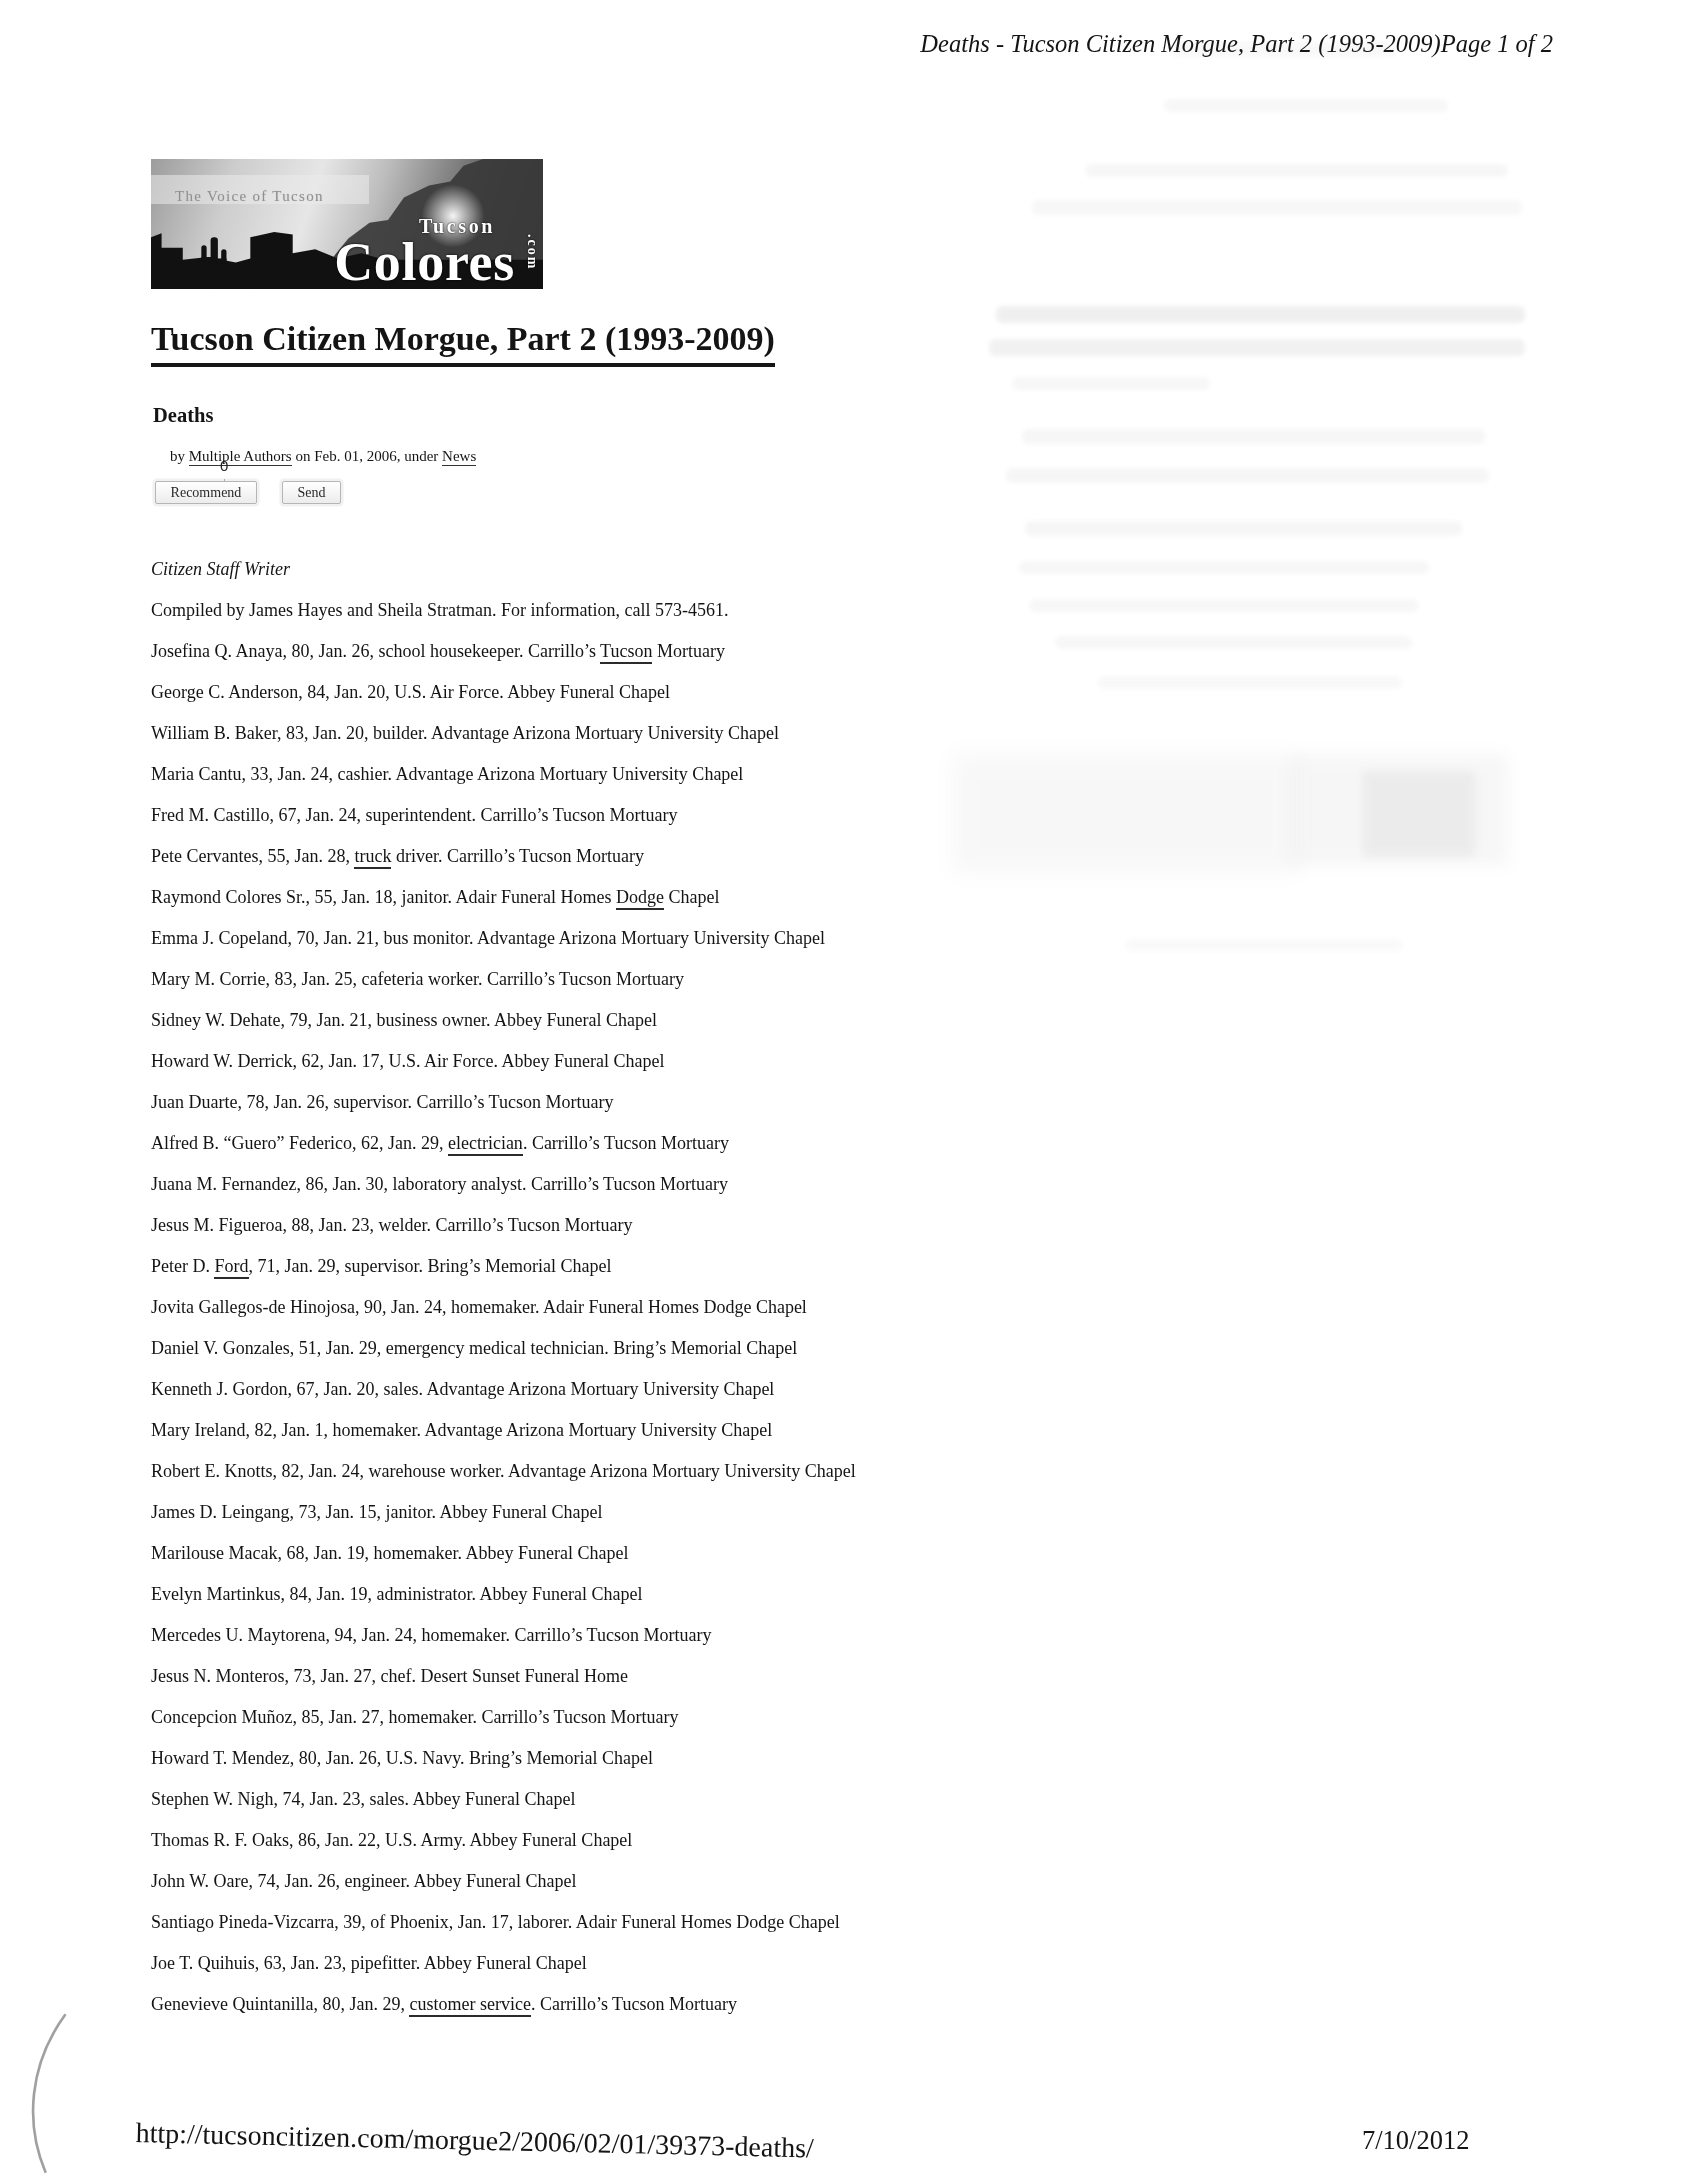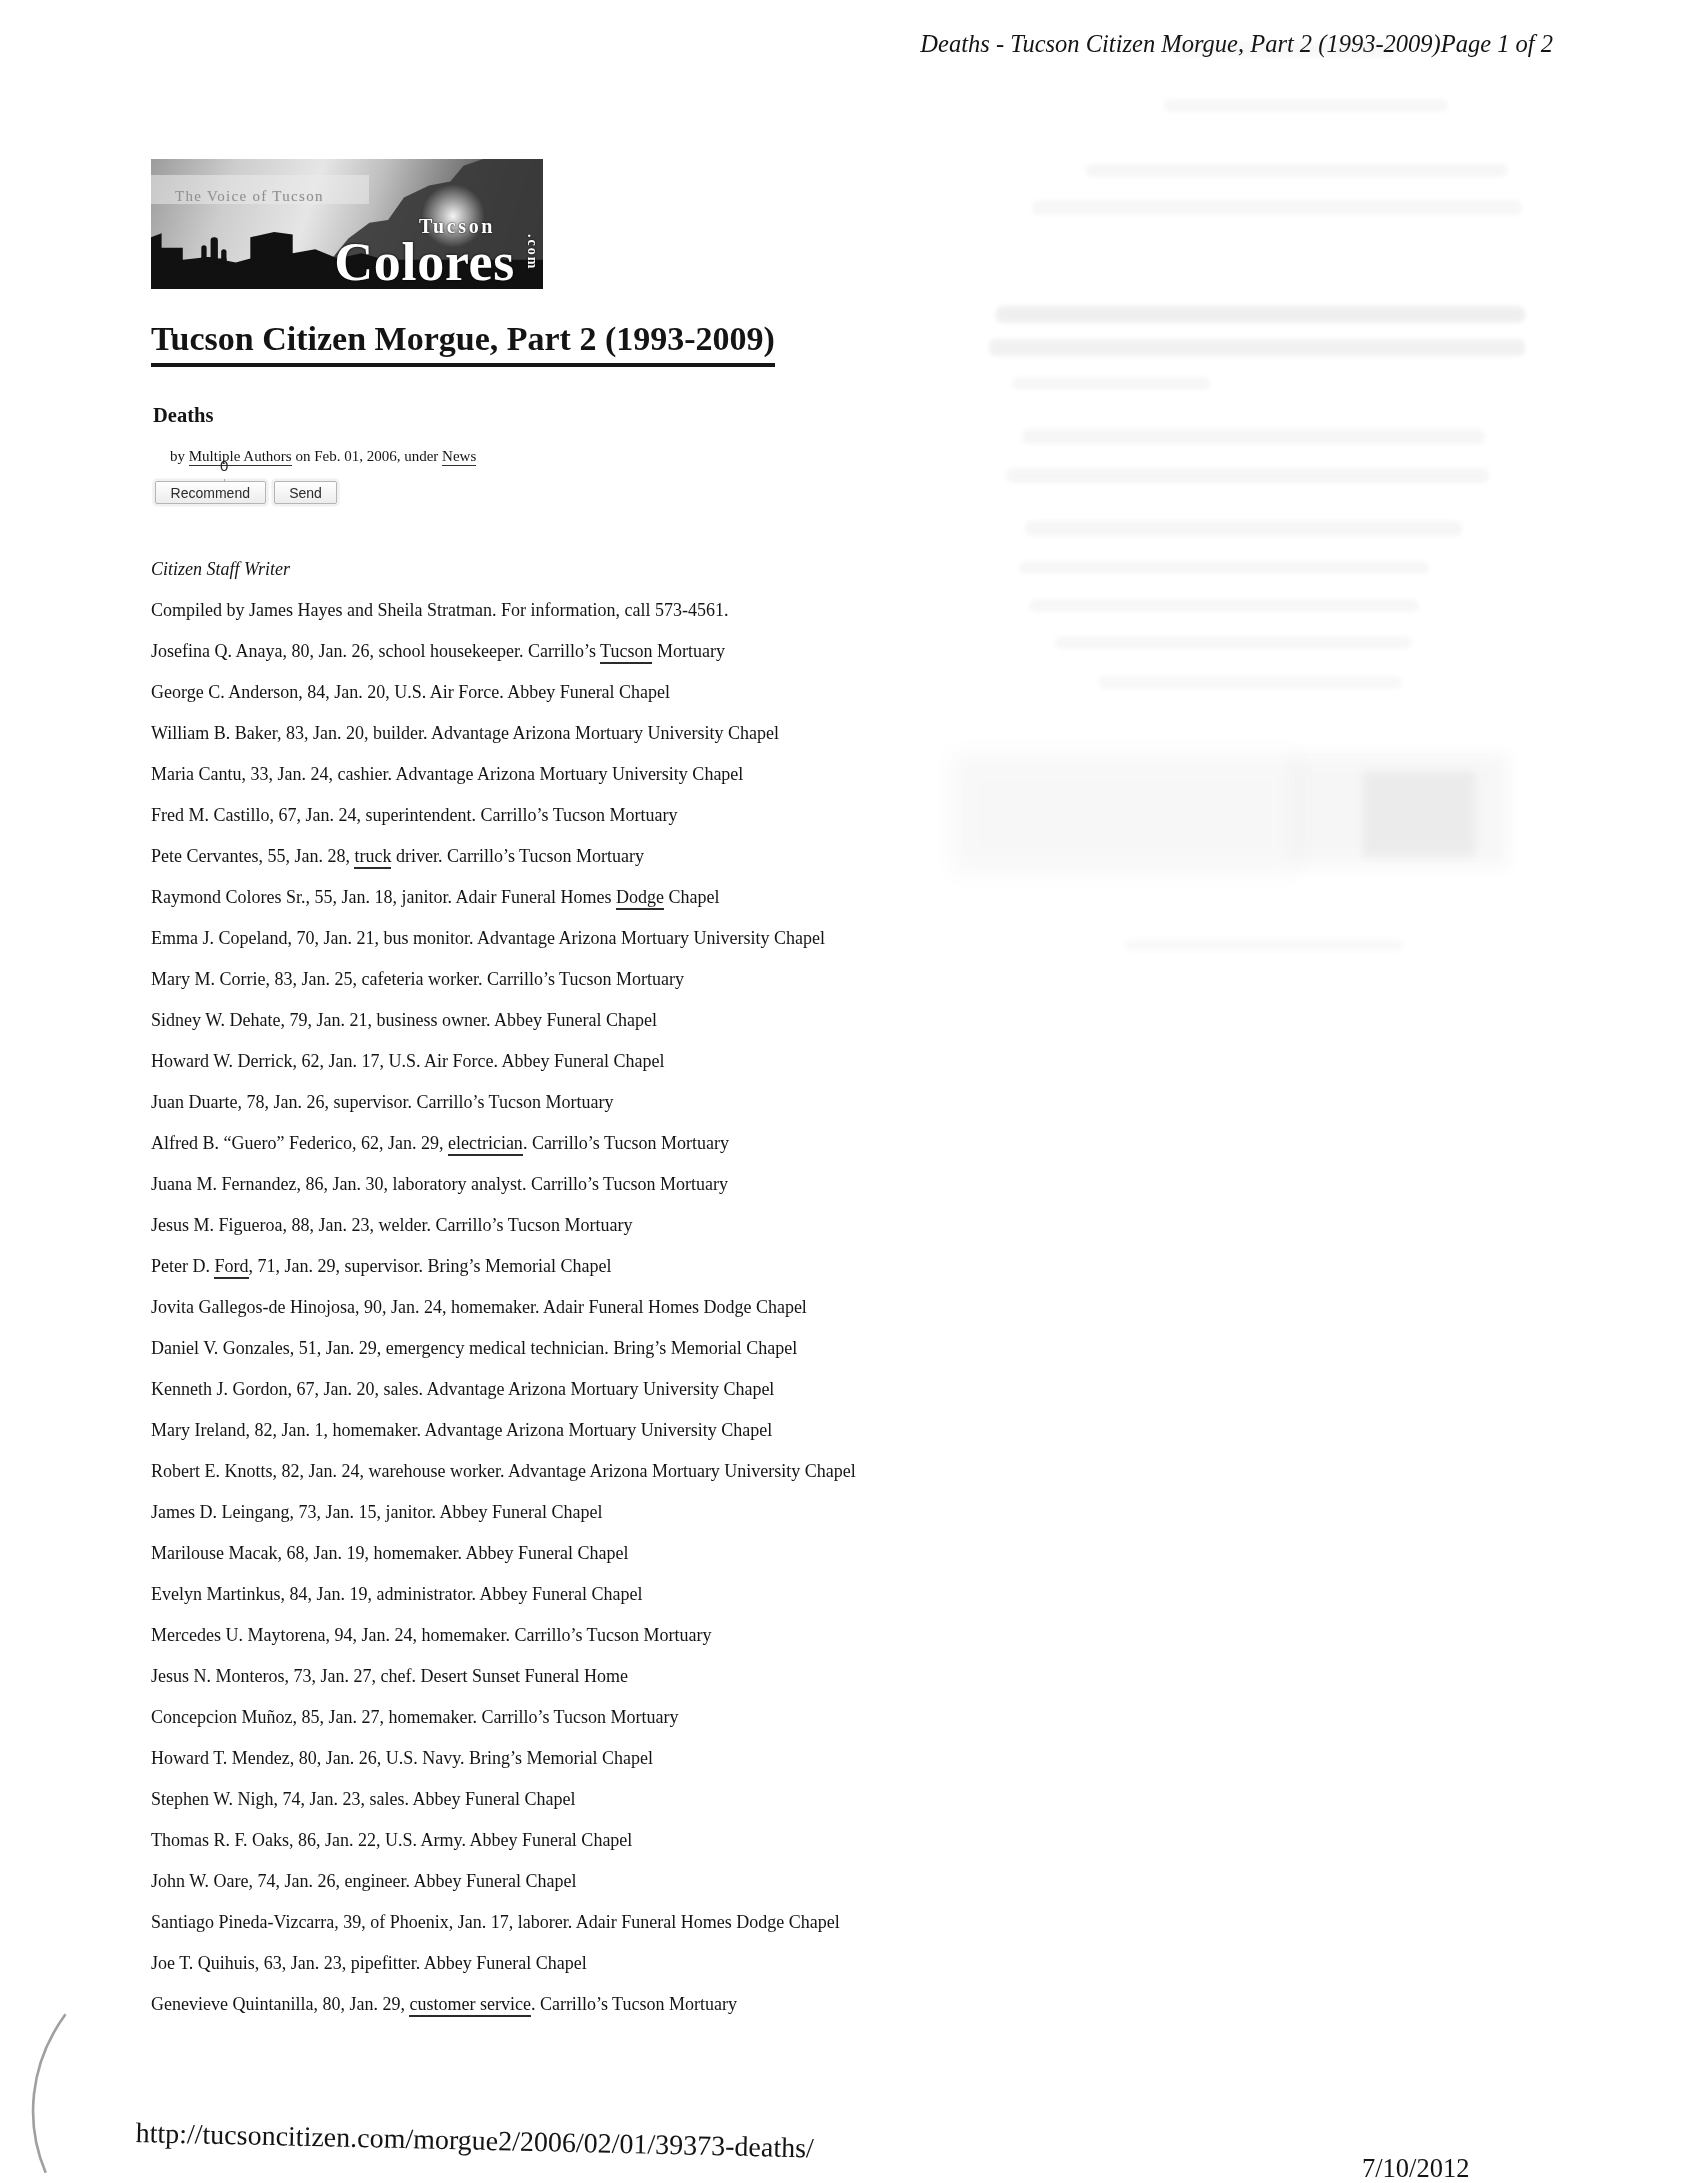--- a/index.html
+++ b/index.html
@@ -7,21 +7,21 @@
     width:1687px; height:2183px; background:#ffffff; position:relative;
     font-family:"Liberation Serif", serif; color:#141414; overflow:hidden;
   }
   .page { position:absolute; inset:0; }
 
   
   .print-header { position:absolute; top:30px; left:142px; width:1411px;
     display:flex; justify-content:flex-end; font-size:24.5px;font-style:italic; }
   .footer-url { position:absolute; top:2117px; left:136px; font-size:28px;
     transform:rotate(1.3deg); transform-origin:left top; white-space:nowrap; }
-  .footer-date { position:absolute; top:2125px; left:1362px; font-size:26.5px;margin-top:28px; }
+  .footer-date { position:absolute; top:2125px; left:1362px; font-size:26.5px; }
 
   
   .logo { position:absolute; top:159px; left:151px; width:392px; height:130px;
     overflow:hidden;
     background:linear-gradient(108deg,#9c9c9c 0%,#cdcdcd 20%,#e6e6e6 40%,#bdbdbd 55%,#8a8a8a 68%,#565656 82%,#2f2f2f 100%); }
   .logo-band { position:absolute; top:16px; left:0; width:218px; height:29px;
     background:rgba(235,235,235,0.55); }
   .logo-tagline { position:absolute; top:20px; left:24px; font-size:15px;
     color:#8f8f8f; letter-spacing:1.3px; text-shadow:0 0 1.3px #cfcfcf;margin-top:9px; }
   .logo-glow { position:absolute; top:25px; left:270px; width:64px; height:64px;
@@ -44,22 +44,22 @@
     padding-bottom:5.3px; }
   .section-heading { position:absolute; top:404px; left:153px; margin:0;
     font-size:20.5px; font-weight:bold; }
   .byline { position:absolute; top:432px; left:154px; margin:16px; font-size:15px; }
   .byline a { color:#141414; text-decoration:none; border-bottom:1.3px solid #333;
     padding-bottom:0.7px; cursor:pointer; }
   .share-count { position:absolute; top:457px; left:220px;
     font-family:"Liberation Sans", sans-serif; font-size:15px; color:#222; }
   .count-tail { position:absolute; top:479px; left:224px; width:1.3px; height:6px;
     background:#9a9a9a; }
-  .fb-buttons { position:absolute; top:481px; left:155px; display:flex; gap:8px;
-    font-family:Liberation Sans, sans-serif; }
+  .fb-buttons { position:absolute; top:481px; left:155px; display:flex; gap:25px;
+    font-family:Liberation Serif, serif; }
   .fb-btn { font-size:14px; color:#2a2a2a; background:linear-gradient(#ffffff,#ececec);
     border:0.7px solid #b5b5b5; border-radius:2px; padding:2.6px 14.6px;
     box-shadow:0 0 0 2.6px rgba(210,210,210,0.30); font-family:inherit; }
 
   .article-body { position:absolute; top:549px; left:151px; width:1032px;
     font-size:18px; }
   .article-body p { margin:0; line-height:41px; white-space:nowrap; }
   .staff-credit { font-style:italic; }
   .spell-underline { border-bottom:2.6px double #2b2b2b; padding-bottom:0.7px; }
 

